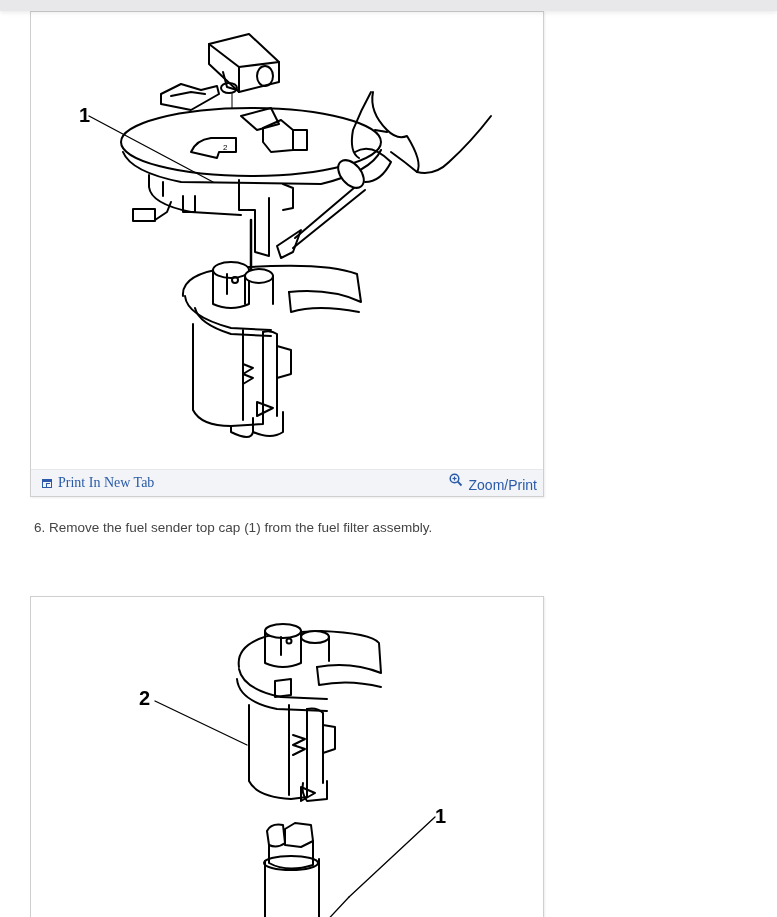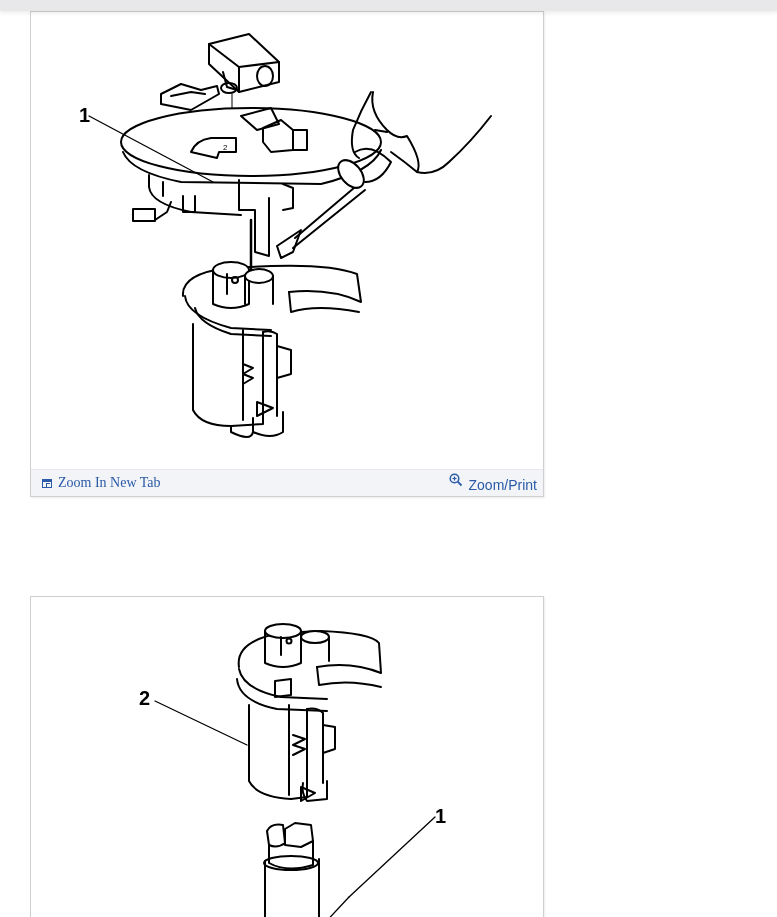--- a/index.html
+++ b/index.html
@@ -135,35 +135,36 @@
     <path d="M222 406 L222 420 Q240 428 252 420 L252 400"></path>
     <path d="M200 414 L200 420 Q220 430 222 420"></path>
     <path d="M226 390 L242 396 L226 404 Z"></path>
   </svg>
   <svg style="position:absolute;left:0;top:0;width:512px;height:458px;" viewBox="0 0 512 458">
     <text class="callout" x="48" y="110">1</text>
   </svg>
   <div class="fig-footer">
     <div class="open-tab">
       <span class="open-tab-icon"></span>
-      <span>Zoom In New Tab</span>
+      <span>Print In New Tab</span>
     </div>
     <div class="zoom-print">
       <svg class="zoom-icon" viewBox="0 0 14 14">
         <circle cx="5.5" cy="5.5" r="4.3" fill="none" stroke="#2a5aa8" stroke-width="1.5"></circle>
         <line x1="8.7" y1="8.7" x2="12.5" y2="12.5" stroke="#2a5aa8" stroke-width="1.8"></line>
         <line x1="3.5" y1="5.5" x2="7.5" y2="5.5" stroke="#2a5aa8" stroke-width="1.2"></line>
         <line x1="5.5" y1="3.5" x2="5.5" y2="7.5" stroke="#2a5aa8" stroke-width="1.2"></line>
       </svg>
       <span class="zoom-label">Zoom/Print</span>
     </div>
   </div>
 </div>
 
 <div class="steps">
+  <div>6. Remove the fuel sender top cap (1) from the fuel filter assembly.</div>
 </div>
 
 <div class="figure fig2">
   <svg class="fig-img" viewBox="0 0 512 330" fill="none" stroke="#000" stroke-width="2" stroke-linejoin="round" stroke-linecap="round">
 
     <path d="M208 70 Q204 44 250 36 L290 34 Q340 36 348 46 L350 76 Q320 64 286 70"></path>
     <path d="M208 72 Q212 92 250 100 L296 102"></path>
     <path d="M206 82 Q208 104 246 112 L296 114"></path>
     <path d="M286 70 L288 88 Q318 82 350 90"></path>
 

